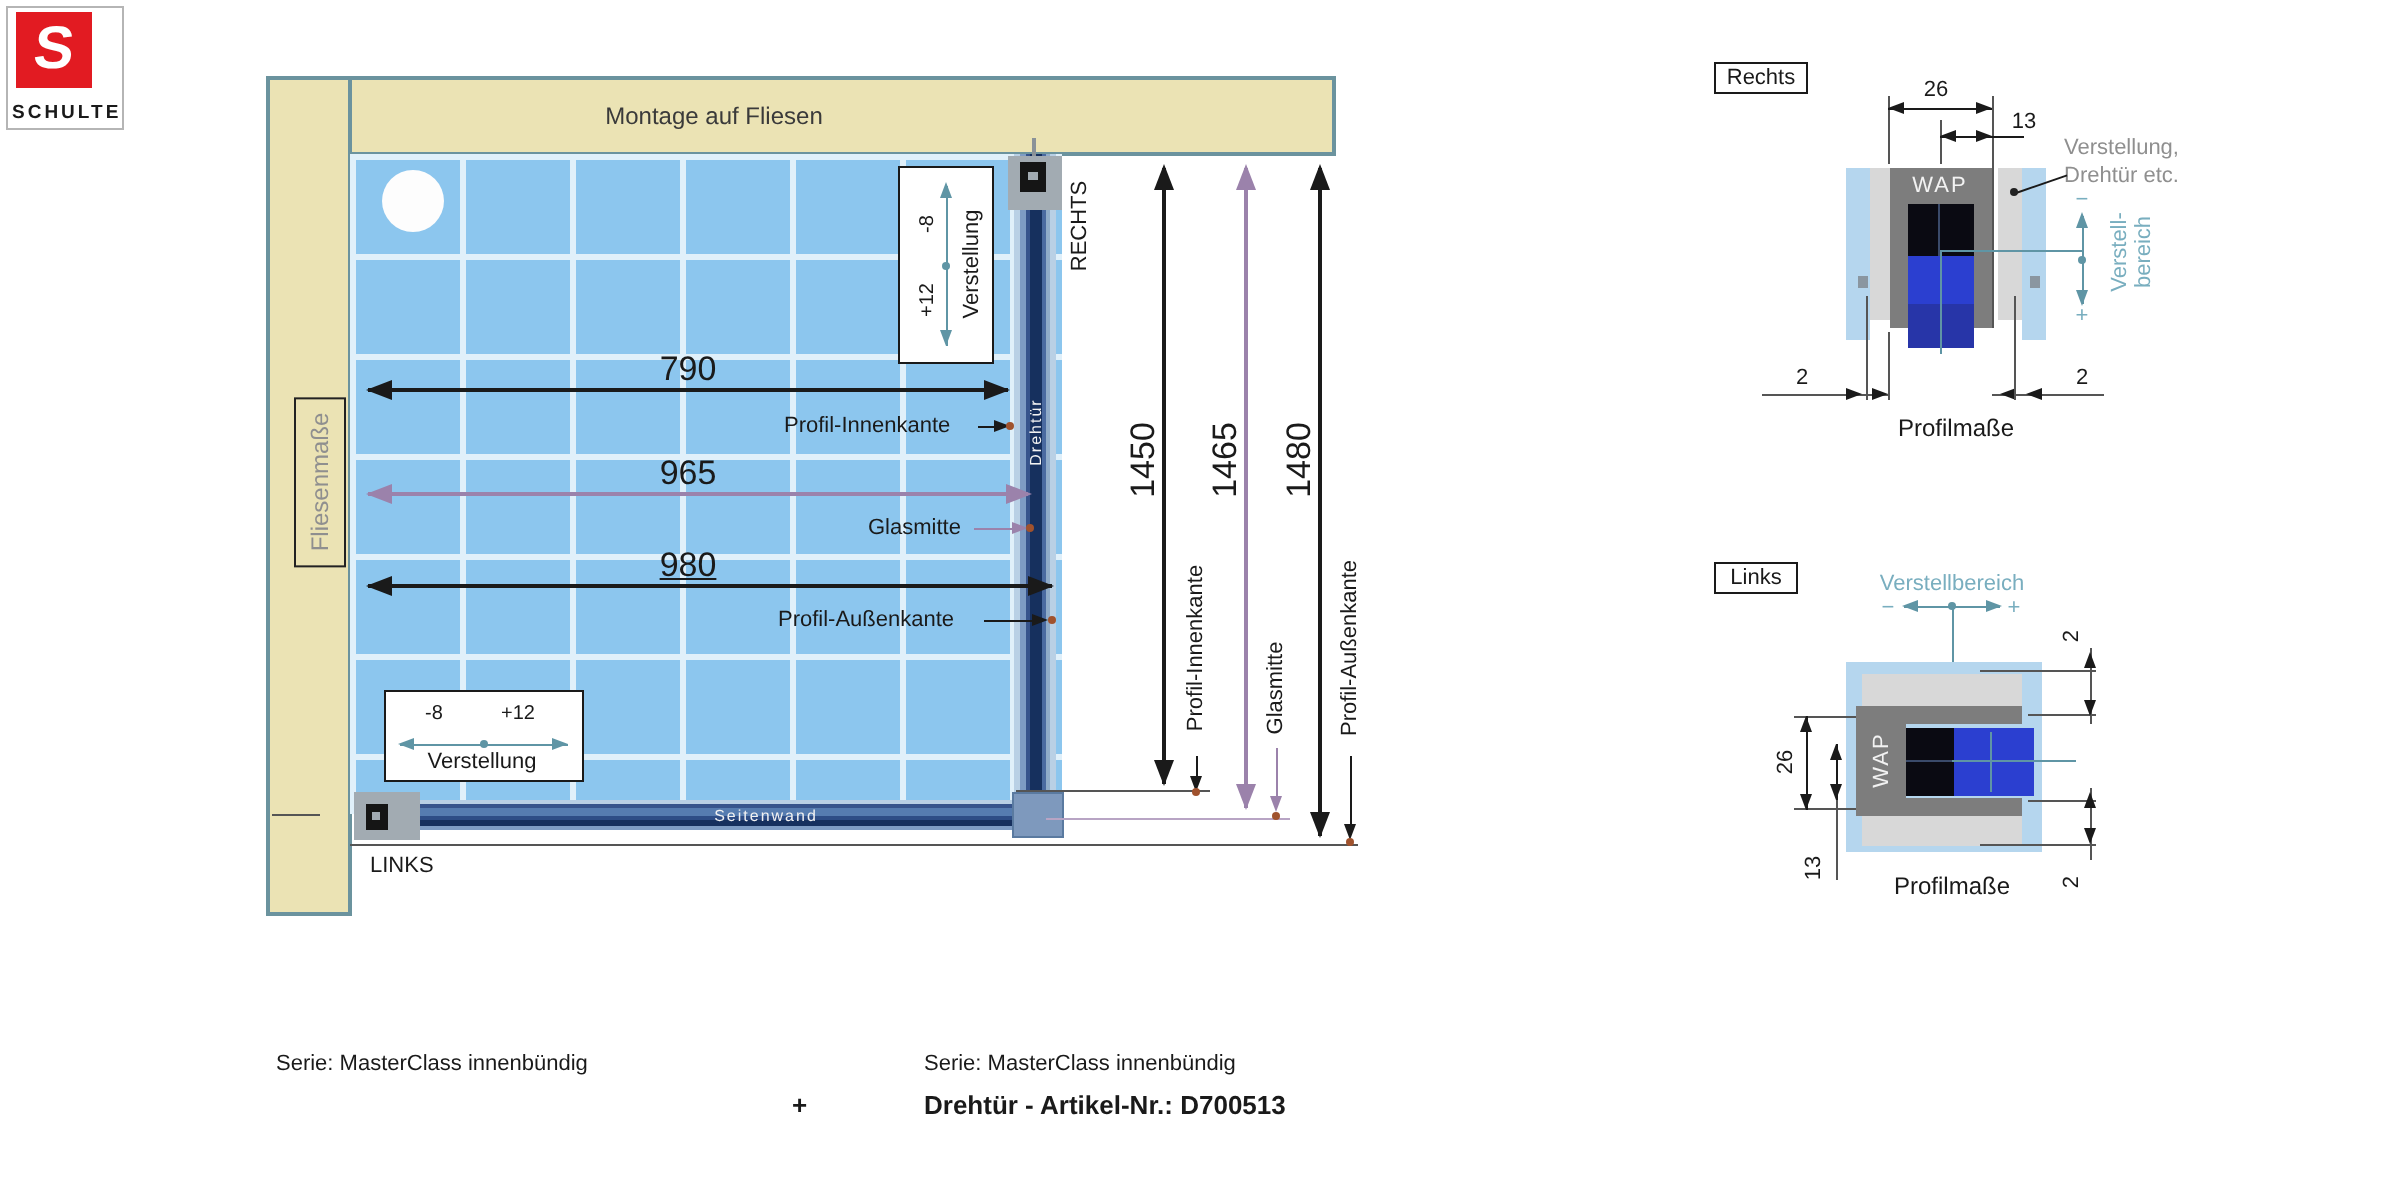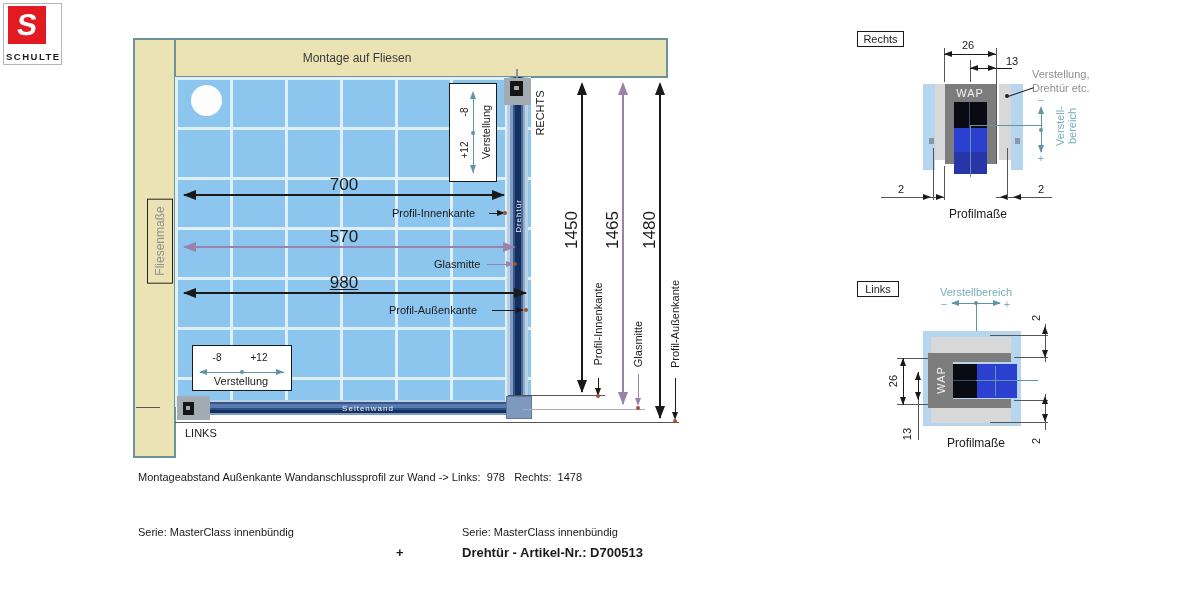--- a/index.html
+++ b/index.html
@@ -68,47 +68,47 @@
   <div class="rect" style="left:507px;top:77px;width:21px;height:338px;
        background:linear-gradient(to right,#b9d0e5 0 3px,#7e9cc4 3px 6px,#37548c 6px 8px,#16305e 8px 14px,#4a6aa0 14px 16px,#90acc9 16px 18px,#b9d0e5 18px 21px);"></div>
   <div class="t s8 rc wh" style="left:518px;top:216px;">Drehtür</div>
   <div class="rect" style="left:516px;top:69px;width:2px;height:9px;background:#8a9298;"></div>
   <div class="rect" style="left:504px;top:78px;width:27px;height:27px;background:#a2abb2;"></div>
   <div class="rect" style="left:510px;top:81px;width:13px;height:15px;background:#151515;"></div>
   <div class="rect" style="left:514px;top:86px;width:5px;height:4px;background:#a2abb2;"></div>
 
   <div class="rect" style="left:178px;top:400px;width:353px;height:15px;
        background:linear-gradient(to bottom,#b9d0e5 0 2px,#37548c 2px 4px,#567cb0 4px 8px,#2e4d86 8px 10px,#16305e 10px 13px,#7e9cc4 13px 15px);"></div>
-  <div class="t s8 wh cc" style="left:368px;top:408px;">Seitenwand</div>
+  <div class="t s8 wh cc" style="left:383px;top:408px;">Seitenwand</div>
   <div class="rect" style="left:177px;top:396px;width:33px;height:24px;background:#a2abb2;"></div>
   <div class="rect" style="left:183px;top:402px;width:11px;height:13px;background:#151515;"></div>
   <div class="rect" style="left:186px;top:406px;width:4px;height:4px;background:#a2abb2;"></div>
   <div class="rect" style="left:506px;top:396px;width:26px;height:23px;background:#7e99bd;border:1px solid #5a7aa0;box-sizing:border-box;"></div>
 
   <div class="ln thin" style="left:136px;top:407px;width:24px;height:1px;"></div>
   <div class="ln thin" style="left:175px;top:422px;width:504px;height:1px;"></div>
   <div class="ln thin" style="left:508px;top:395px;width:97px;height:1px;"></div>
   <div class="ln lnpu2" style="left:523px;top:409px;width:122px;height:1px;"></div>
 
   <div class="t rc" style="left:540px;top:113px;">RECHTS</div>
   <div class="t" style="left:185px;top:427px;">LINKS</div>
 
   <div class="ln" style="left:184px;top:194px;width:320px;height:2px;"></div>
   <div class="ah l" style="left:183px;top:190px;"></div>
   <div class="ah r" style="left:492px;top:190px;"></div>
-  <div class="t big cc" style="left:344px;top:185px;">700</div>
+  <div class="t big cc" style="left:344px;top:185px;">790</div>
   <div class="t" style="left:392px;top:207px;">Profil-Innenkante</div>
   <div class="ln" style="left:489px;top:213px;width:9px;height:1px;"></div>
   <div class="ah sm r" style="left:497px;top:210px;"></div>
   <div class="dot" style="left:503px;top:211px;"></div>
 
   <div class="ln lnpu" style="left:184px;top:246px;width:330px;height:2px;"></div>
   <div class="ah l pu" style="left:183px;top:242px;"></div>
   <div class="ah r pu" style="left:503px;top:242px;"></div>
-  <div class="t big cc" style="left:344px;top:237px;">570</div>
+  <div class="t big cc" style="left:344px;top:237px;">965</div>
   <div class="t" style="left:434px;top:258px;">Glasmitte</div>
   <div class="ln lnpu" style="left:487px;top:264px;width:20px;height:1px;"></div>
   <div class="ah sm r pu" style="left:506px;top:261px;"></div>
   <div class="dot" style="left:513px;top:262px;"></div>
 
   <div class="ln" style="left:184px;top:292px;width:342px;height:2px;"></div>
   <div class="ah l" style="left:183px;top:288px;"></div>
   <div class="ah r" style="left:514px;top:288px;"></div>
   <div class="t big cc" style="left:344px;top:283px;text-decoration:underline;">980</div>
   <div class="t" style="left:389px;top:304px;">Profil-Außenkante</div>
@@ -268,19 +268,18 @@
   <div class="ah sm u" style="left:1042px;top:326px;"></div>
   <div class="ah sm d" style="left:1042px;top:350px;"></div>
   <div class="t rc" style="left:1036px;top:441px;">2</div>
   <div class="ln thin" style="left:1014px;top:400px;width:34px;height:1px;"></div>
   <div class="ln thin" style="left:990px;top:422px;width:58px;height:1px;"></div>
   <div class="ln thin" style="left:1045px;top:394px;width:1px;height:36px;"></div>
   <div class="ah sm u" style="left:1042px;top:396px;"></div>
   <div class="ah sm d" style="left:1042px;top:414px;"></div>
   <div class="t s12 cc" style="left:976px;top:443px;">Profilmaße</div>
 
-  <div class="t pre" style="left:138px;top:471px;">Montageabstand Außenkante Wandanschlussprofil zur Wand -&gt; Links:  978   Rechts:  1478</div>
   <div class="t" style="left:138px;top:526px;">Serie: MasterClass innenbündig</div>
   <div class="t b s13" style="left:396px;top:545px;">+</div>
   <div class="t" style="left:462px;top:526px;">Serie: MasterClass innenbündig</div>
   <div class="t b s13" style="left:462px;top:545px;">Drehtür - Artikel-Nr.: D700513</div>
 
 </div>
 
 </body></html>

